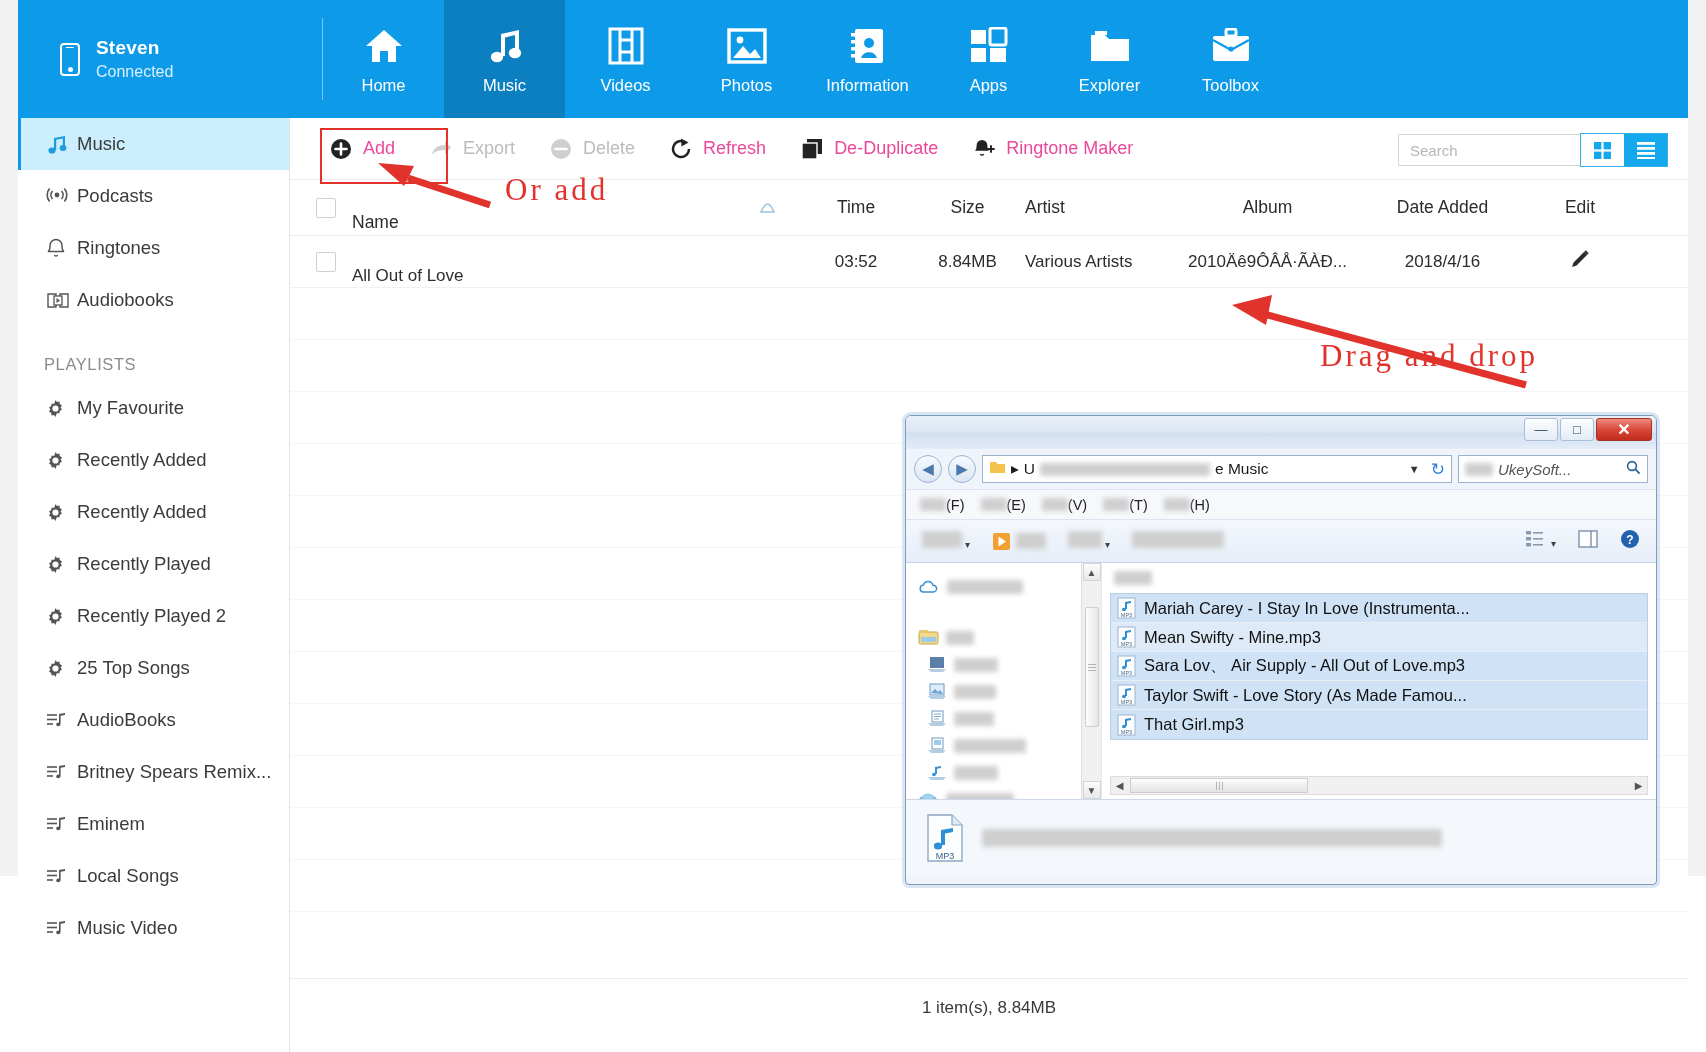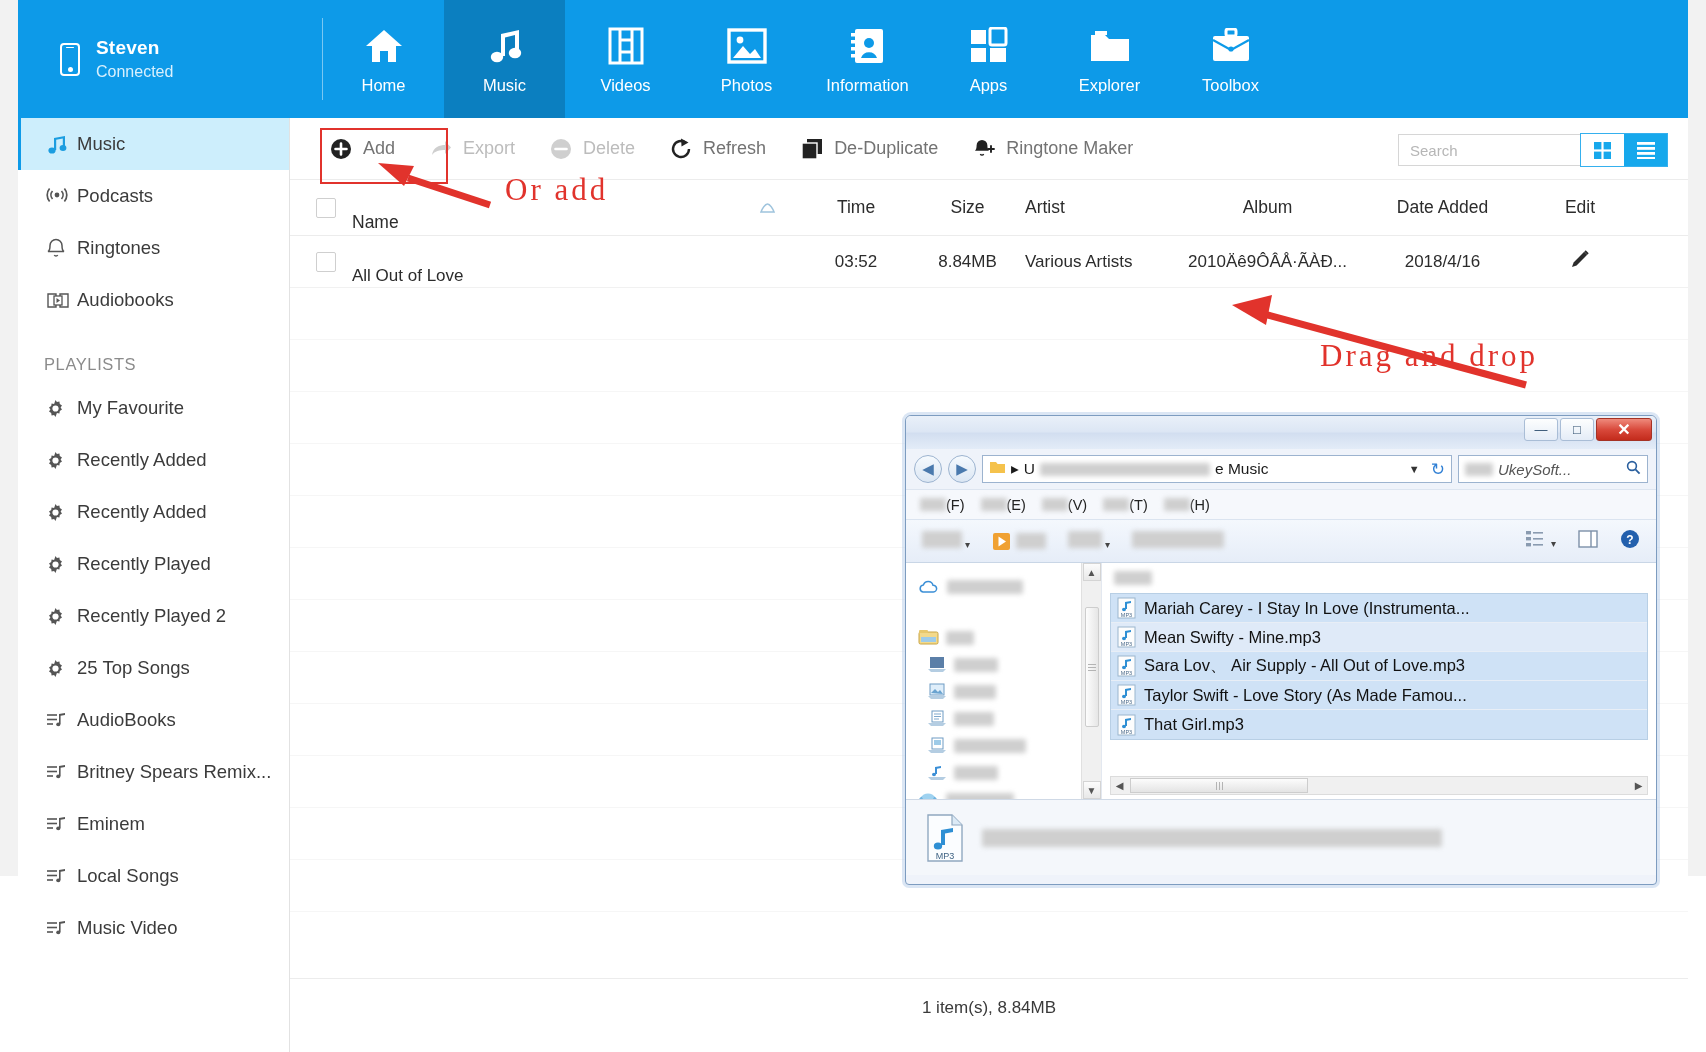--- a/index.html
+++ b/index.html
@@ -91,21 +91,21 @@
   }
   .toolbar {
     height: 62px; display: flex; align-items: center;
     border-bottom: 1px solid #ececec;
     padding-left: 22px;
     position: relative;
   }
   .tb-btn {
     display: flex; align-items: center; gap: 10px;
     padding: 0 17px; height: 44px; cursor: pointer;
-    color: #737373; font-size: 18px;
+    color: #ec4899; font-size: 18px;
   }
   .tb-btn.disabled { color: #bcbcbc; cursor: default; }
   .tb-ico { display:flex; align-items:center; justify-content:center; width: 24px; }
 
   .searchbox {
     position: absolute; right: 105px; top: 16px;
     width: 185px; height: 32px;
     border: 1px solid #d6d6d6; background: #fff;
     display:flex; align-items:center; padding: 0 8px 0 11px;
   }

